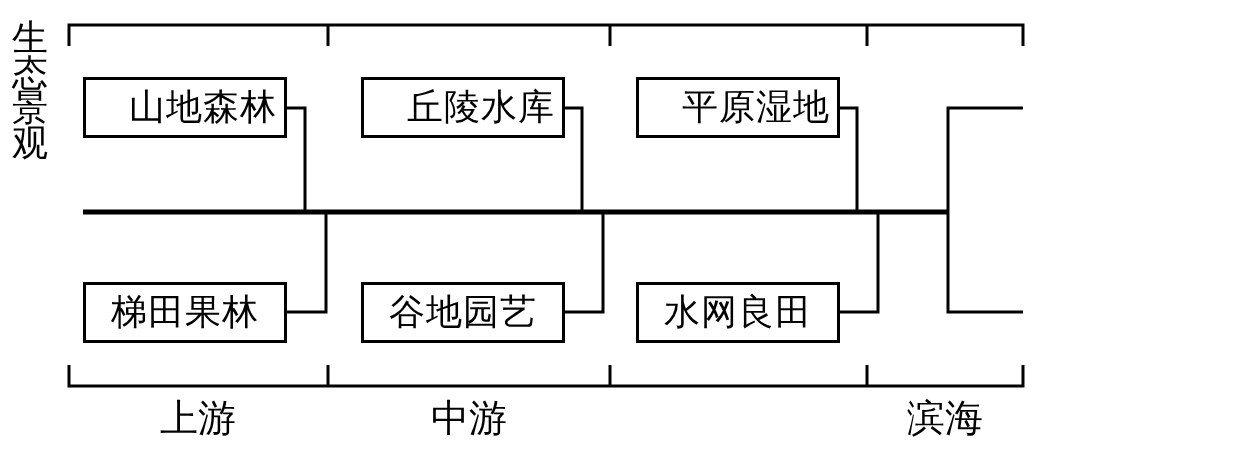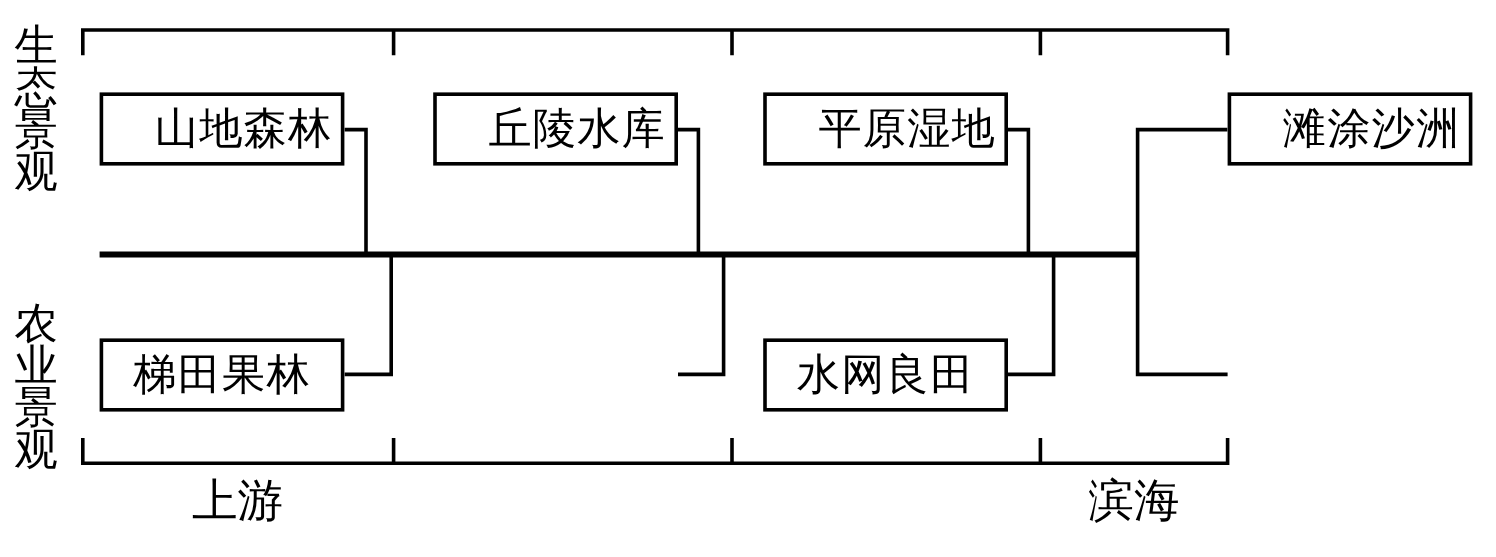--- a/index.html
+++ b/index.html
@@ -83,26 +83,26 @@
     <path d="M287 108 L305 108 L305 212" fill="none" stroke="#000000" stroke-width="3"></path>
     <path d="M287 312 L326 312 L326 212" fill="none" stroke="#000000" stroke-width="3"></path>
     <path d="M565 108 L582 108 L582 212" fill="none" stroke="#000000" stroke-width="3"></path>
     <path d="M565 312 L603 312 L603 212" fill="none" stroke="#000000" stroke-width="3"></path>
     <path d="M840 108 L857 108 L857 212" fill="none" stroke="#000000" stroke-width="3"></path>
     <path d="M840 312 L878 312 L878 212" fill="none" stroke="#000000" stroke-width="3"></path>
     <path d="M1023 108 L948 108 L948 312 L1023 312" fill="none" stroke="#000000" stroke-width="3"></path>
   </svg>
 
   <div class="row-label eco">生态景观</div>
-  <div class="row-label agri">农业景观</div>
 
   <div class="node row-eco col-0">山地森林</div>
   <div class="node row-eco col-1">丘陵水库</div>
   <div class="node row-eco col-2">平原湿地</div>
-  <div class="node row-eco col-3">滩涂沙洲</div>
 
   <div class="node row-agri col-0">梯田果林</div>
+  <div class="node row-agri col-1">谷地园艺</div>
   <div class="node row-agri col-2">水网良田</div>
 
   <div class="zone-label zone-0">上游</div>
+  <div class="zone-label zone-1">中游</div>
   <div class="zone-label zone-3">滨海</div>
 
 </div>
 
 </body></html>

